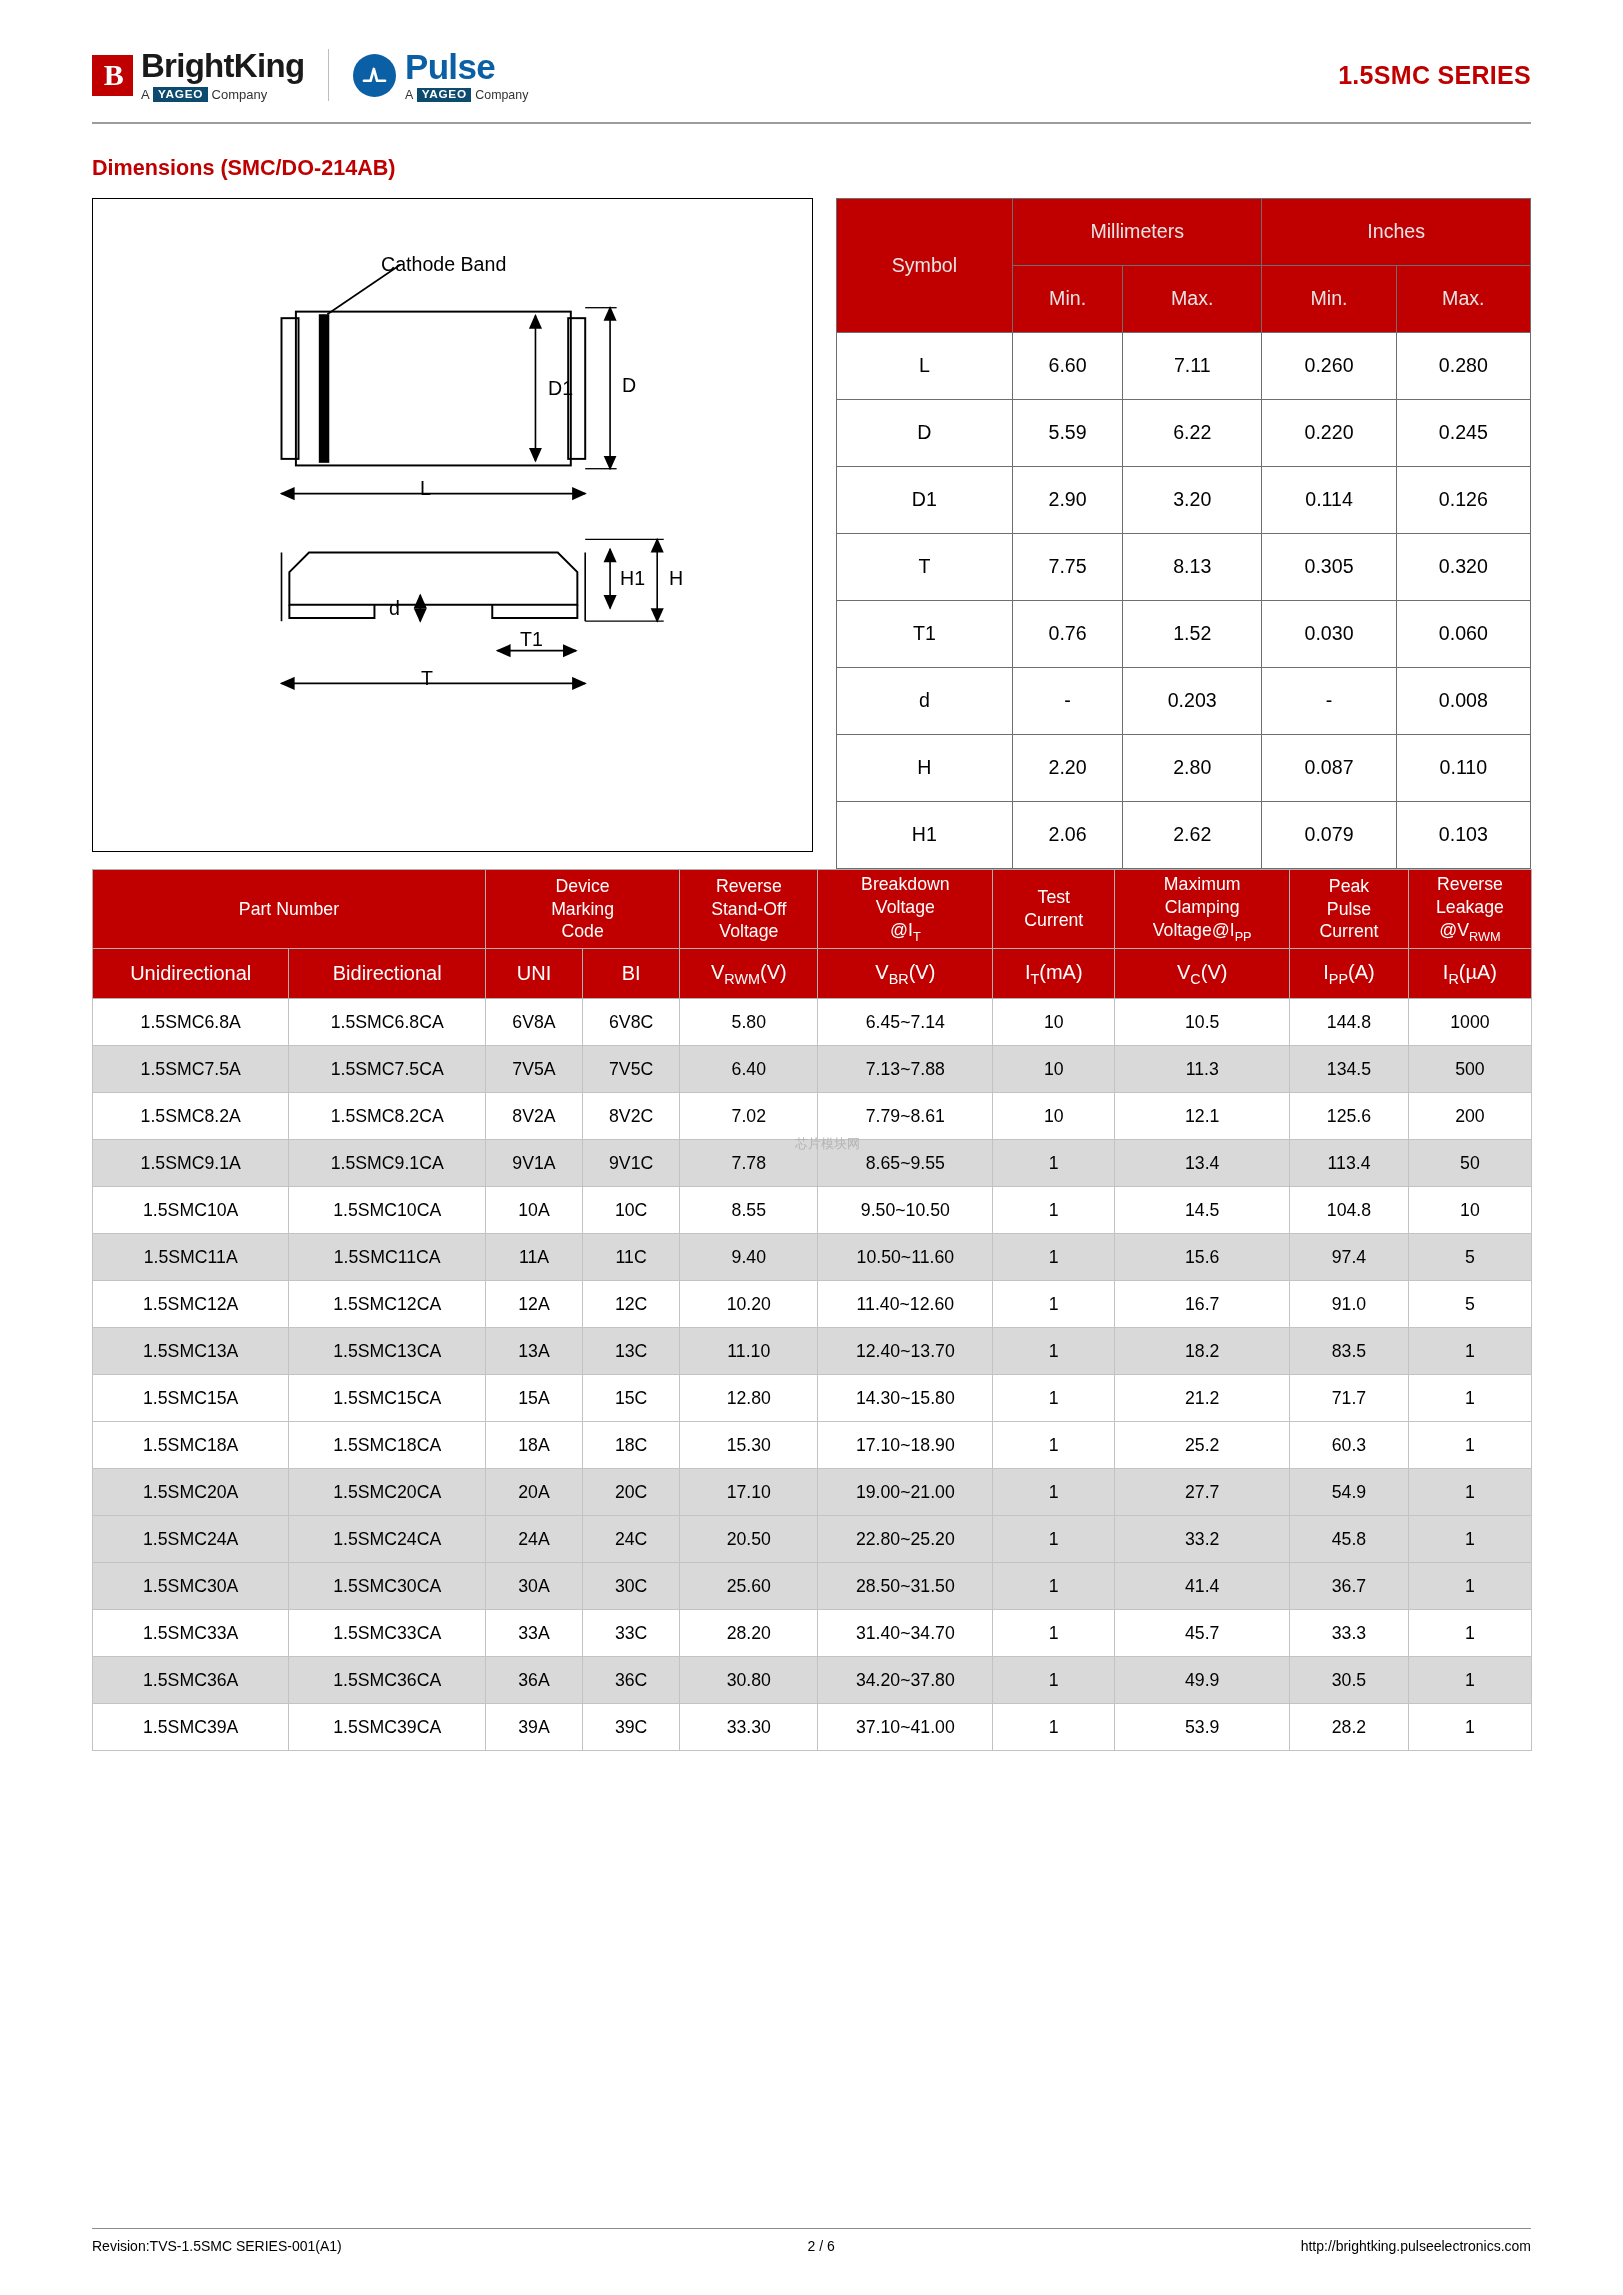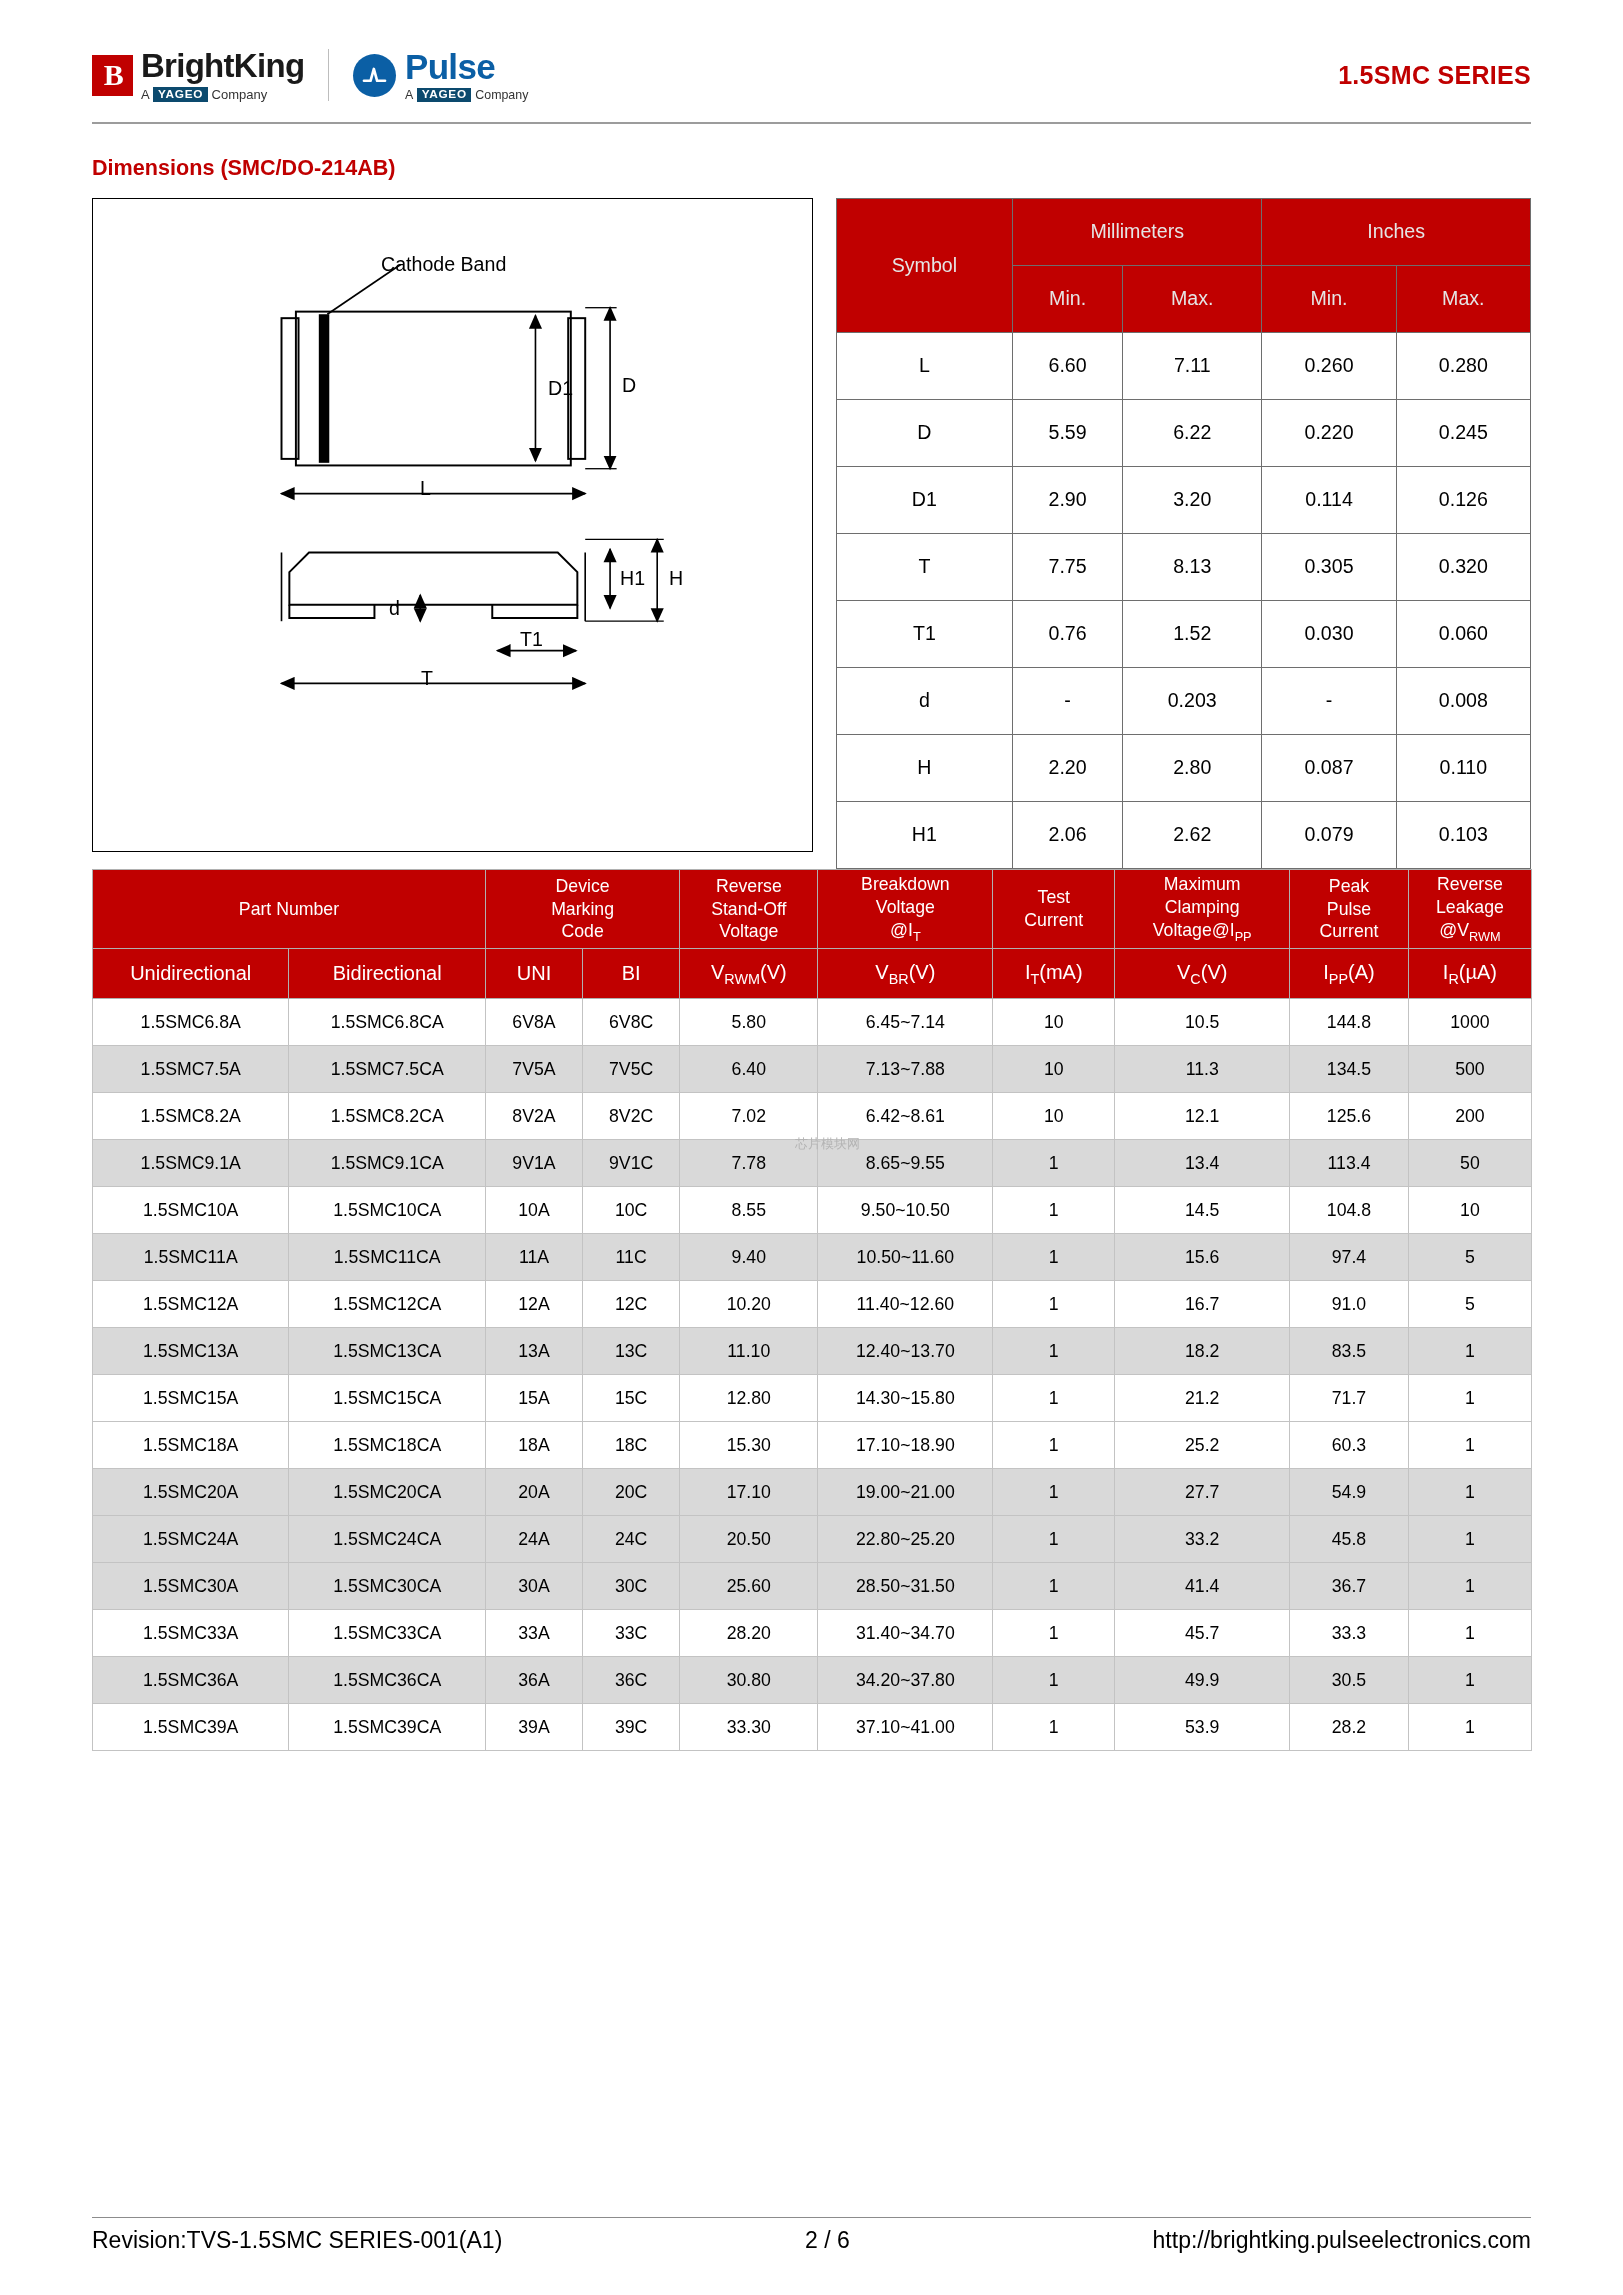--- a/index.html
+++ b/index.html
@@ -218,21 +218,21 @@
     bottom: 41px;
   }
   .footer-rule {
     border: none;
     border-top: 1.3px solid #8c8c8c;
     margin: 0 0 9.2px 0;
   }
   .footer-row {
     display: flex;
     justify-content: space-between;
-    font-size: 23px;
+    font-size: 14px;
     color: #000;
   }
 </style>
 </head>
 <body>
 
 <div class="page">
 
   <div class="header">
     <div class="logos">
@@ -485,21 +485,21 @@
         <td>11.3</td>
         <td>134.5</td>
         <td>500</td>
       </tr>
       <tr>
         <td>1.5SMC8.2A</td>
         <td>1.5SMC8.2CA</td>
         <td>8V2A</td>
         <td>8V2C</td>
         <td>7.02</td>
-        <td>6.42~8.61</td>
+        <td>7.79~8.61</td>
         <td>10</td>
         <td>12.1</td>
         <td>125.6</td>
         <td>200</td>
       </tr>
       <tr class="alt">
         <td>1.5SMC9.1A</td>
         <td>1.5SMC9.1CA</td>
         <td>9V1A</td>
         <td>9V1C</td>

